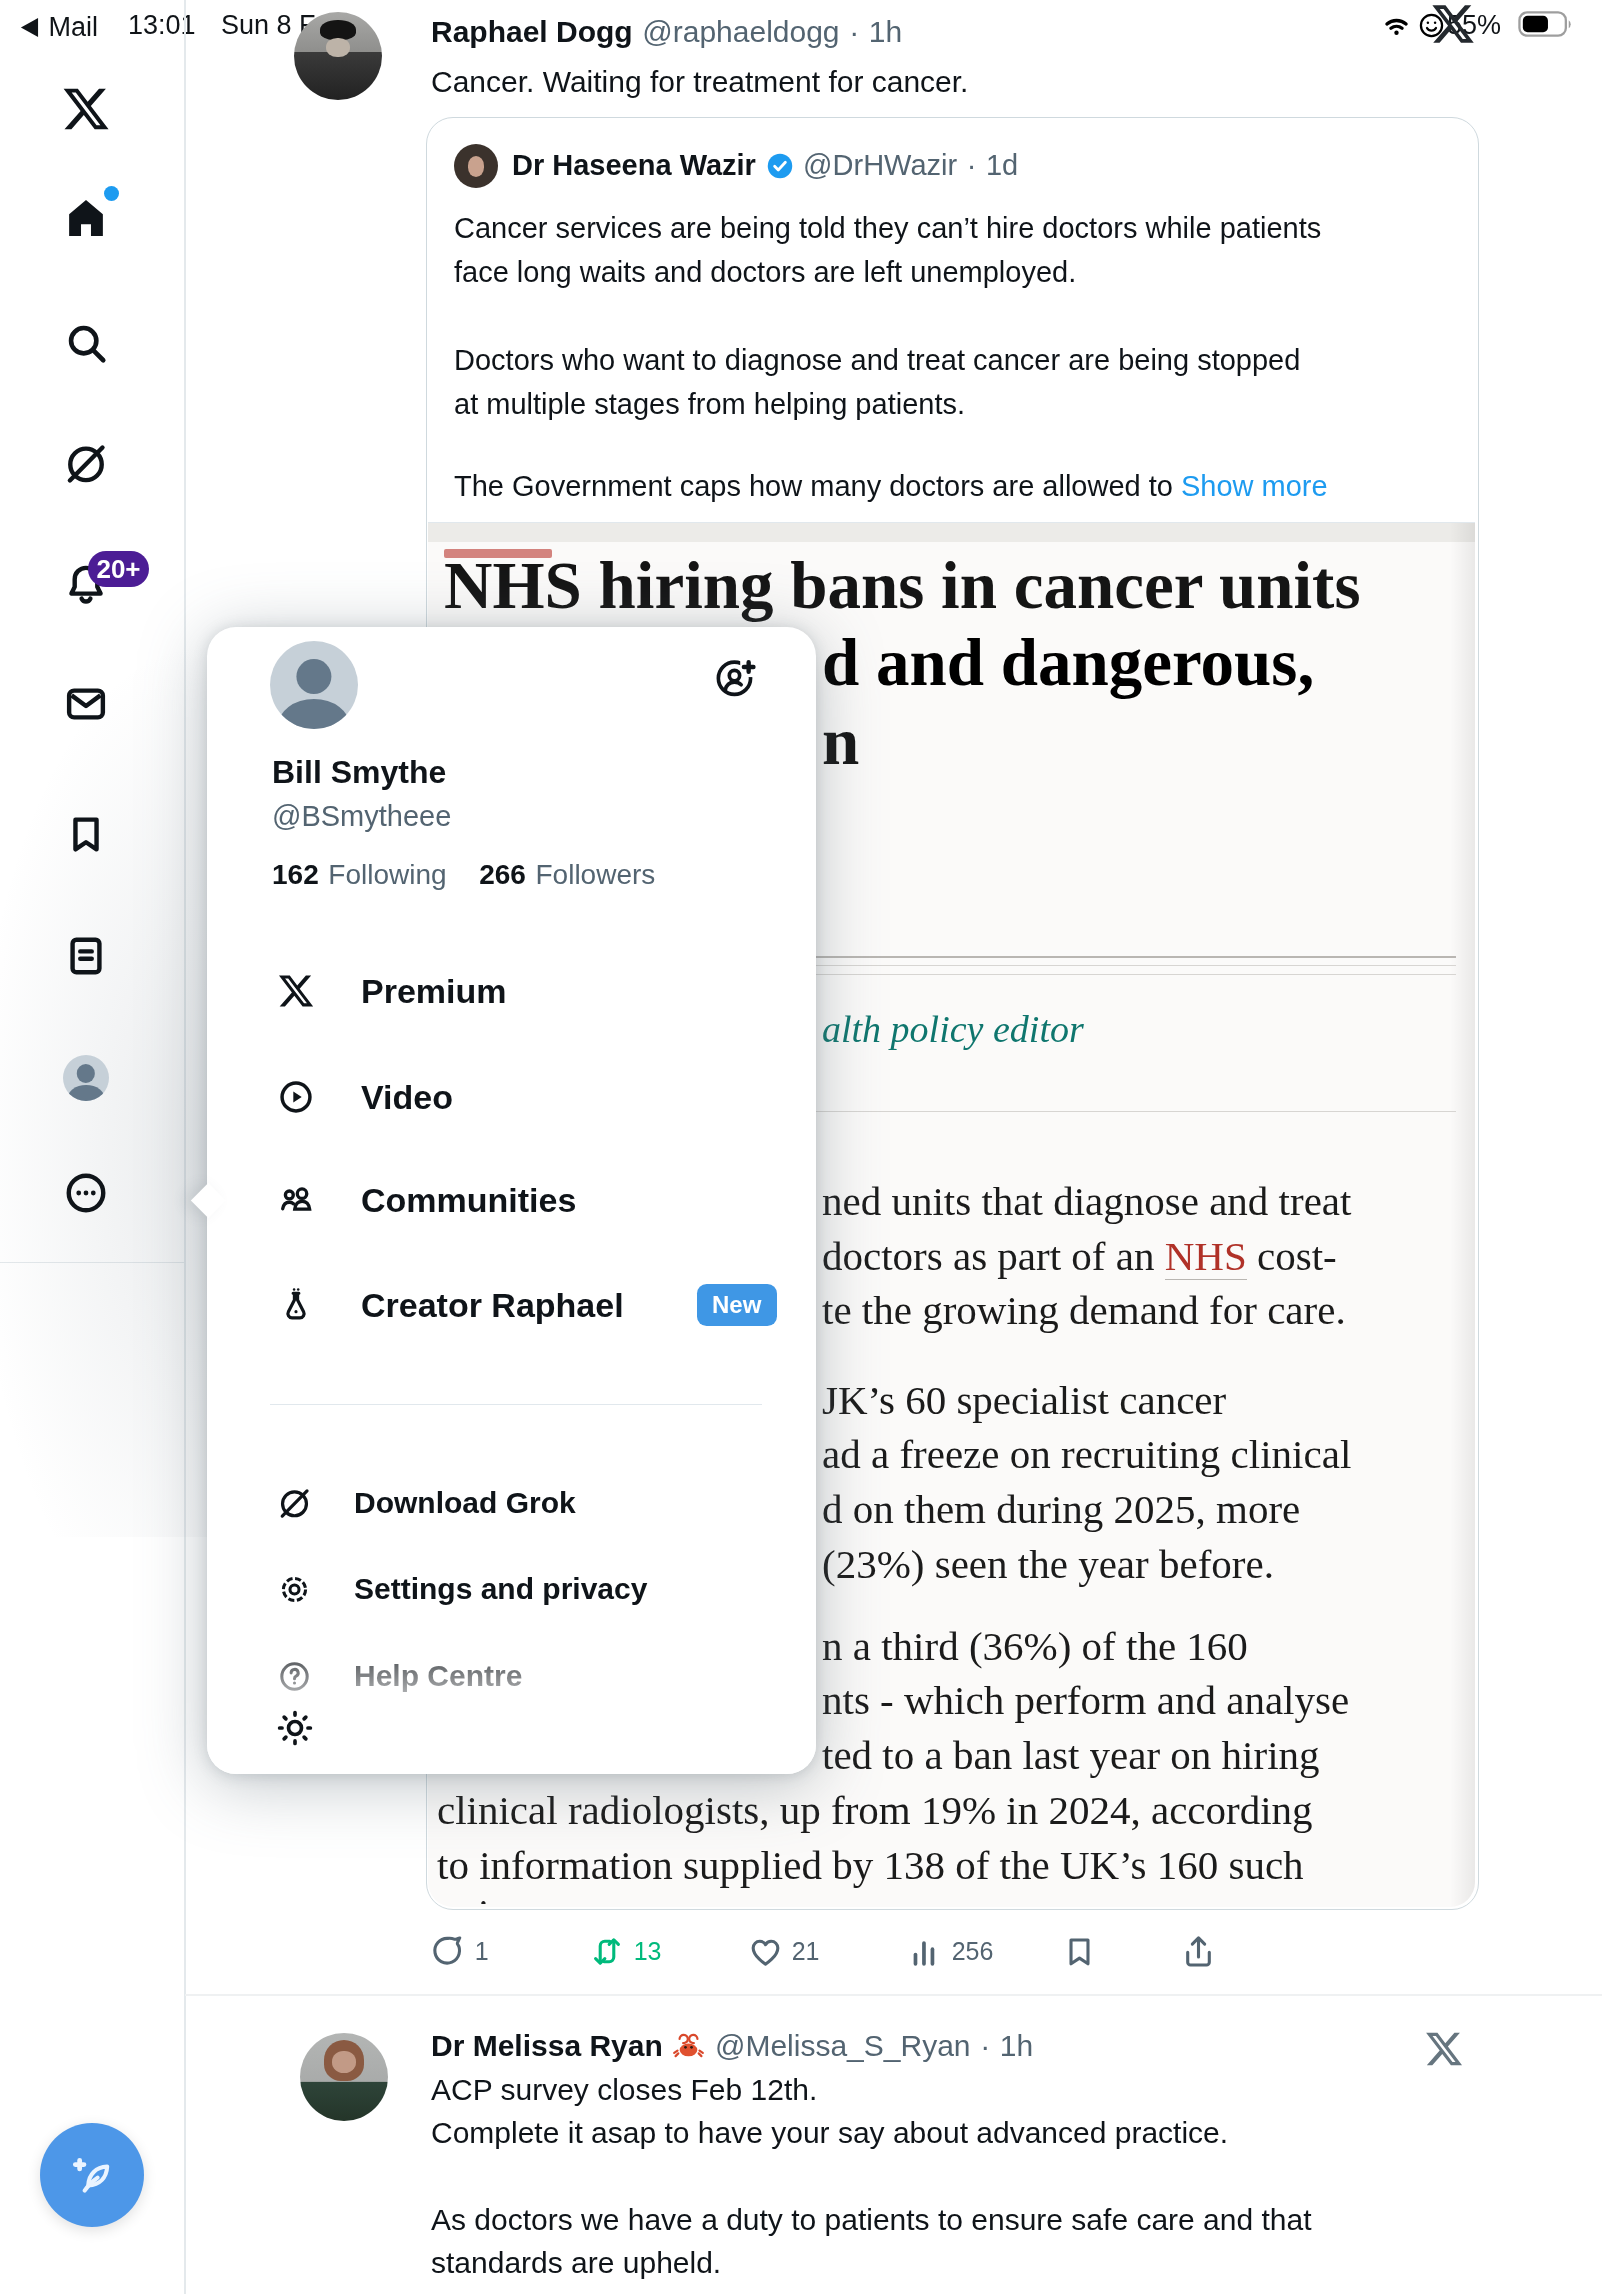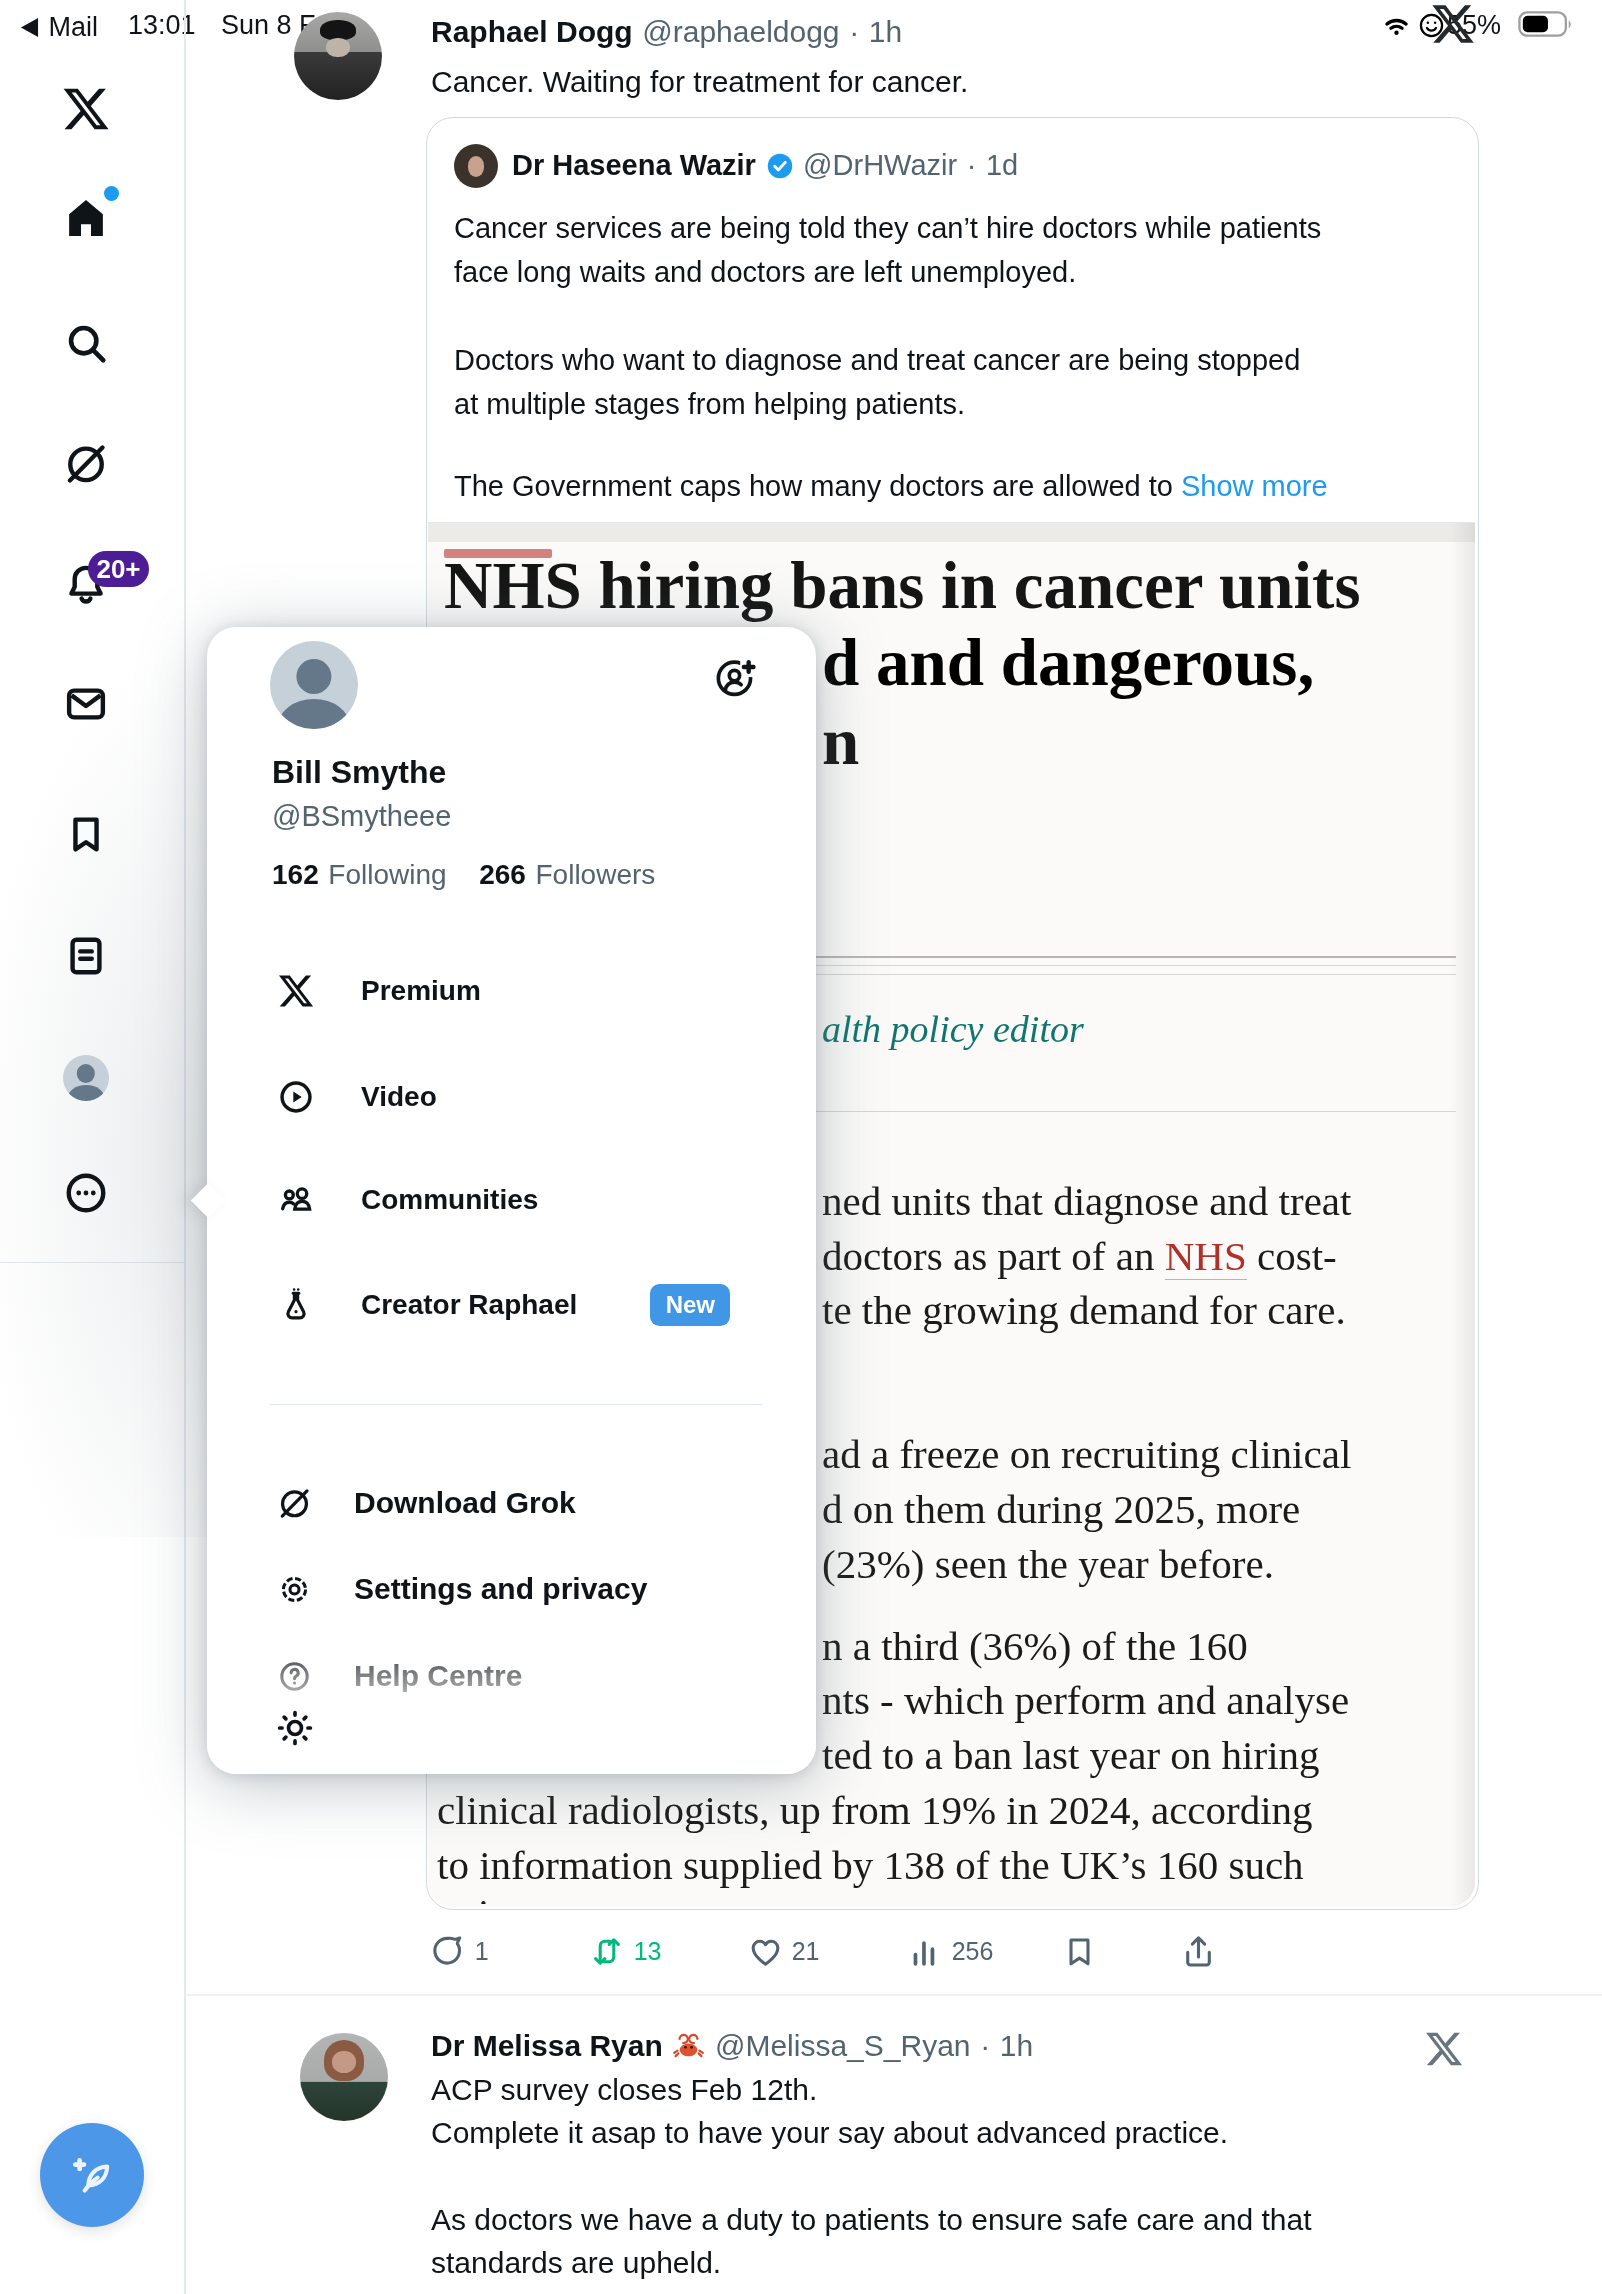--- a/index.html
+++ b/index.html
@@ -37,21 +37,21 @@
   .av-melissa::before{content:"";position:absolute;left:27%;top:8%;width:46%;height:46%;
       background:#8a5a42;border-radius:50% 50% 42% 42%;}
   .av-melissa::after{content:"";position:absolute;left:36%;top:20%;width:28%;height:26%;
       background:#c29a86;border-radius:46%;}
   
   #popup{position:absolute;left:207px;top:627px;width:609px;height:1147px;background:#fff;
          border-radius:29px;box-shadow:0 9.6px 67px rgba(90,104,116,.38),0 1.9px 13.4px rgba(90,104,116,.22);
          z-index:50;}
   #popup .tail{position:absolute;left:-11.5px;top:561px;width:25px;height:25px;background:#fff;
          transform:rotate(45deg);box-shadow:-5.8px 5.8px 13.4px rgba(90,104,116,.14);}
-  .menu-label{font-size:28px;font-weight:700;color:#0f1419;}
+  .menu-label{font-size:34px;font-weight:700;color:#0f1419;}
   .menu-label2{font-size:30px;font-weight:600;color:#0f1419;}
   .newbadge{background:#3f97e5;color:#fff;font-size:24px;font-weight:700;border-radius:9.6px;
             padding:6.7px 15.4px;}
   .fade{position:absolute;left:0;bottom:0;width:100%;height:144px;border-radius:0 0 29px 29px;
         background:linear-gradient(180deg,rgba(255,255,255,0) 0%,rgba(255,255,255,.92) 62%,#fff 100%);}
   
   .rule{position:absolute;background:#d7d5d2;height:1px;}
   .bodyline{font-family:"Liberation Serif",serif;font-size:41px;color:#1b1b1b;white-space:nowrap;}
   .statcnt{font-size:25px;color:#536471;}
 </style>
@@ -206,20 +206,21 @@
   <div class="abs ser" style="left:822px;top:1007px;font-size:38px;font-style:italic;color:#0f766e;white-space:nowrap;">alth policy editor</div>
 
   <div class="abs rule" style="left:442px;top:1111px;width:1014px;"></div>
 
   <div class="abs bodyline" style="left:822px;top:1177px;">ned units that diagnose and treat</div>
   <div class="abs bodyline" style="left:822px;top:1232px;">
     <span>doctors as part of an </span><span style="color:#b03128;border-bottom:1.9px solid #b9b6b2;">NHS</span><span> cost-</span>
   </div>
   <div class="abs bodyline" style="left:822px;top:1286px;">te the growing demand for care.</div>
 
+  <div class="abs bodyline" style="left:822px;top:1376px;">JK’s 60 specialist cancer</div>
   <div class="abs bodyline" style="left:822px;top:1430px;">ad a freeze on recruiting clinical</div>
   <div class="abs bodyline" style="left:822px;top:1485px;">d on them during 2025, more</div>
   <div class="abs bodyline" style="left:822px;top:1540px;">(23%) seen the year before.</div>
 
   <div class="abs bodyline" style="left:822px;top:1622px;">n a third (36%) of the 160</div>
   <div class="abs bodyline" style="left:822px;top:1676px;">nts - which perform and analyse</div>
   <div class="abs bodyline" style="left:822px;top:1731px;">ted to a ban last year on hiring</div>
   <div class="abs bodyline" style="left:437px;top:1786px;">clinical radiologists, up from 19% in 2024, according</div>
   <div class="abs bodyline" style="left:437px;top:1841px;">to information supplied by 138 of the UK’s 160 such</div>
   <div class="abs" style="left:437px;top:1889px;width:576px;height:15.4px;overflow:hidden;">

